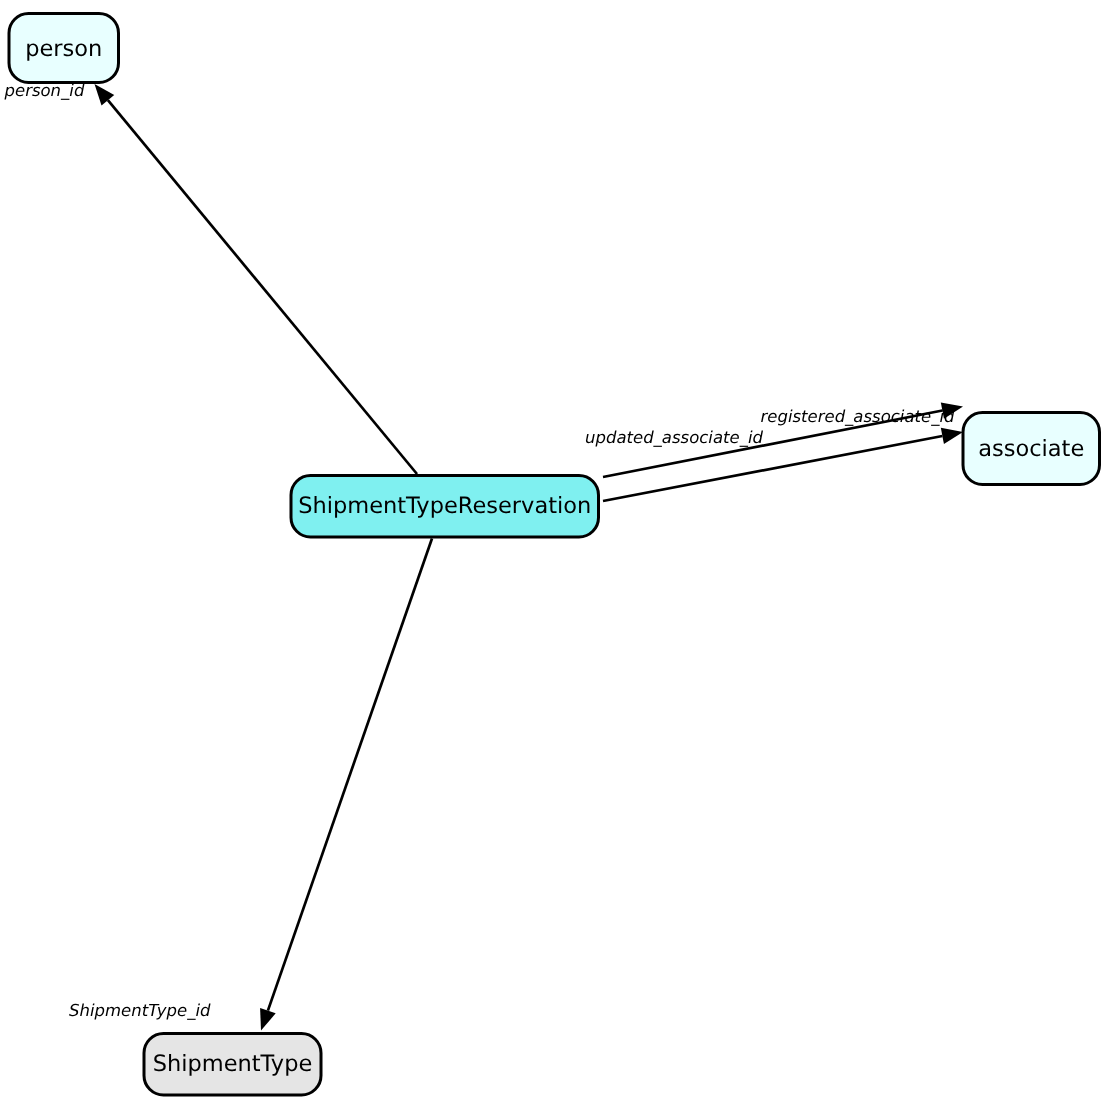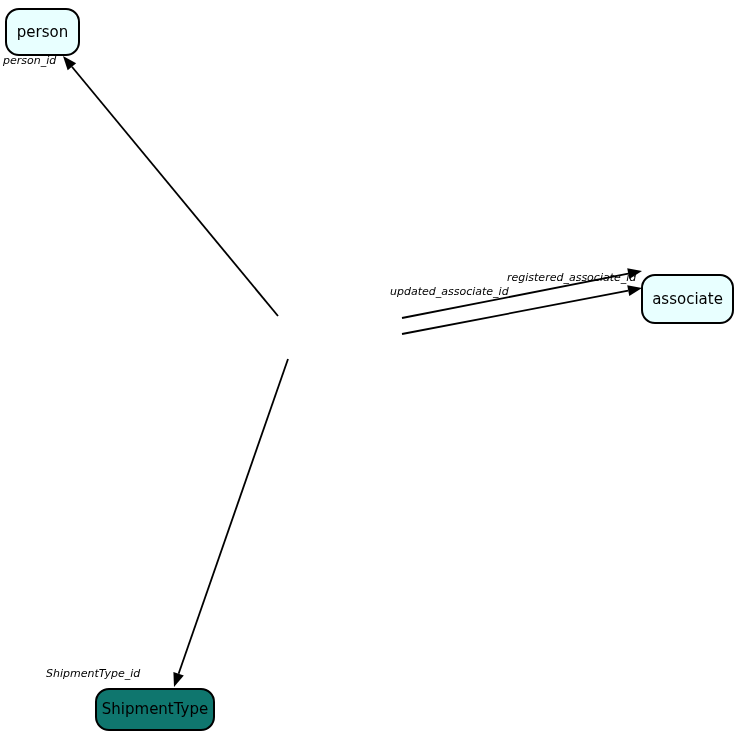--- a/index.html
+++ b/index.html
@@ -72,16 +72,19 @@
 <div class="edge-label" style="left: 3px; top: 55px;">person_id</div>
     <div class="edge-label" style="left: 507px; top: 272px;">registered_associate_id</div>
     <div class="edge-label" style="left: 390px; top: 286px;">updated_associate_id</div>
     <div class="edge-label" style="left: 46px; top: 668px;">ShipmentType_id</div>
     <div class="node" style="left: 5px; top: 8px; width: 75px; height: 48px; background: rgb(232, 255, 255); border-color: rgb(0, 0, 0); font-size: 15px;">
       <span class="node-label">person</span>
     </div>
     <div class="node" style="left: 641px; top: 247px; width: 93px; height: 50px; background: rgb(232, 255, 255); border-color: rgb(0, 0, 0); font-size: 15px; margin-top: 27px;">
       <span class="node-label">associate</span>
     </div>
-    <div class="node" style="left: 95px; top: 688px; width: 120px; height: 43px; background: #0f766e; border-color: rgb(0, 0, 0); font-size: 15px;">
+    <div class="node" style="left: 193px; top: 316px; width: 207px; height: 43px; background: rgb(127, 240, 240); border-color: rgb(0, 0, 0); font-size: 15px;">
+      <span class="node-label">ShipmentTypeReservation</span>
+    </div>
+    <div class="node" style="left: 95px; top: 688px; width: 120px; height: 43px; background: #e5e5e5; border-color: rgb(0, 0, 0); font-size: 15px;">
       <span class="node-label">ShipmentType</span>
     </div>
   </div>
 
 </body></html>

